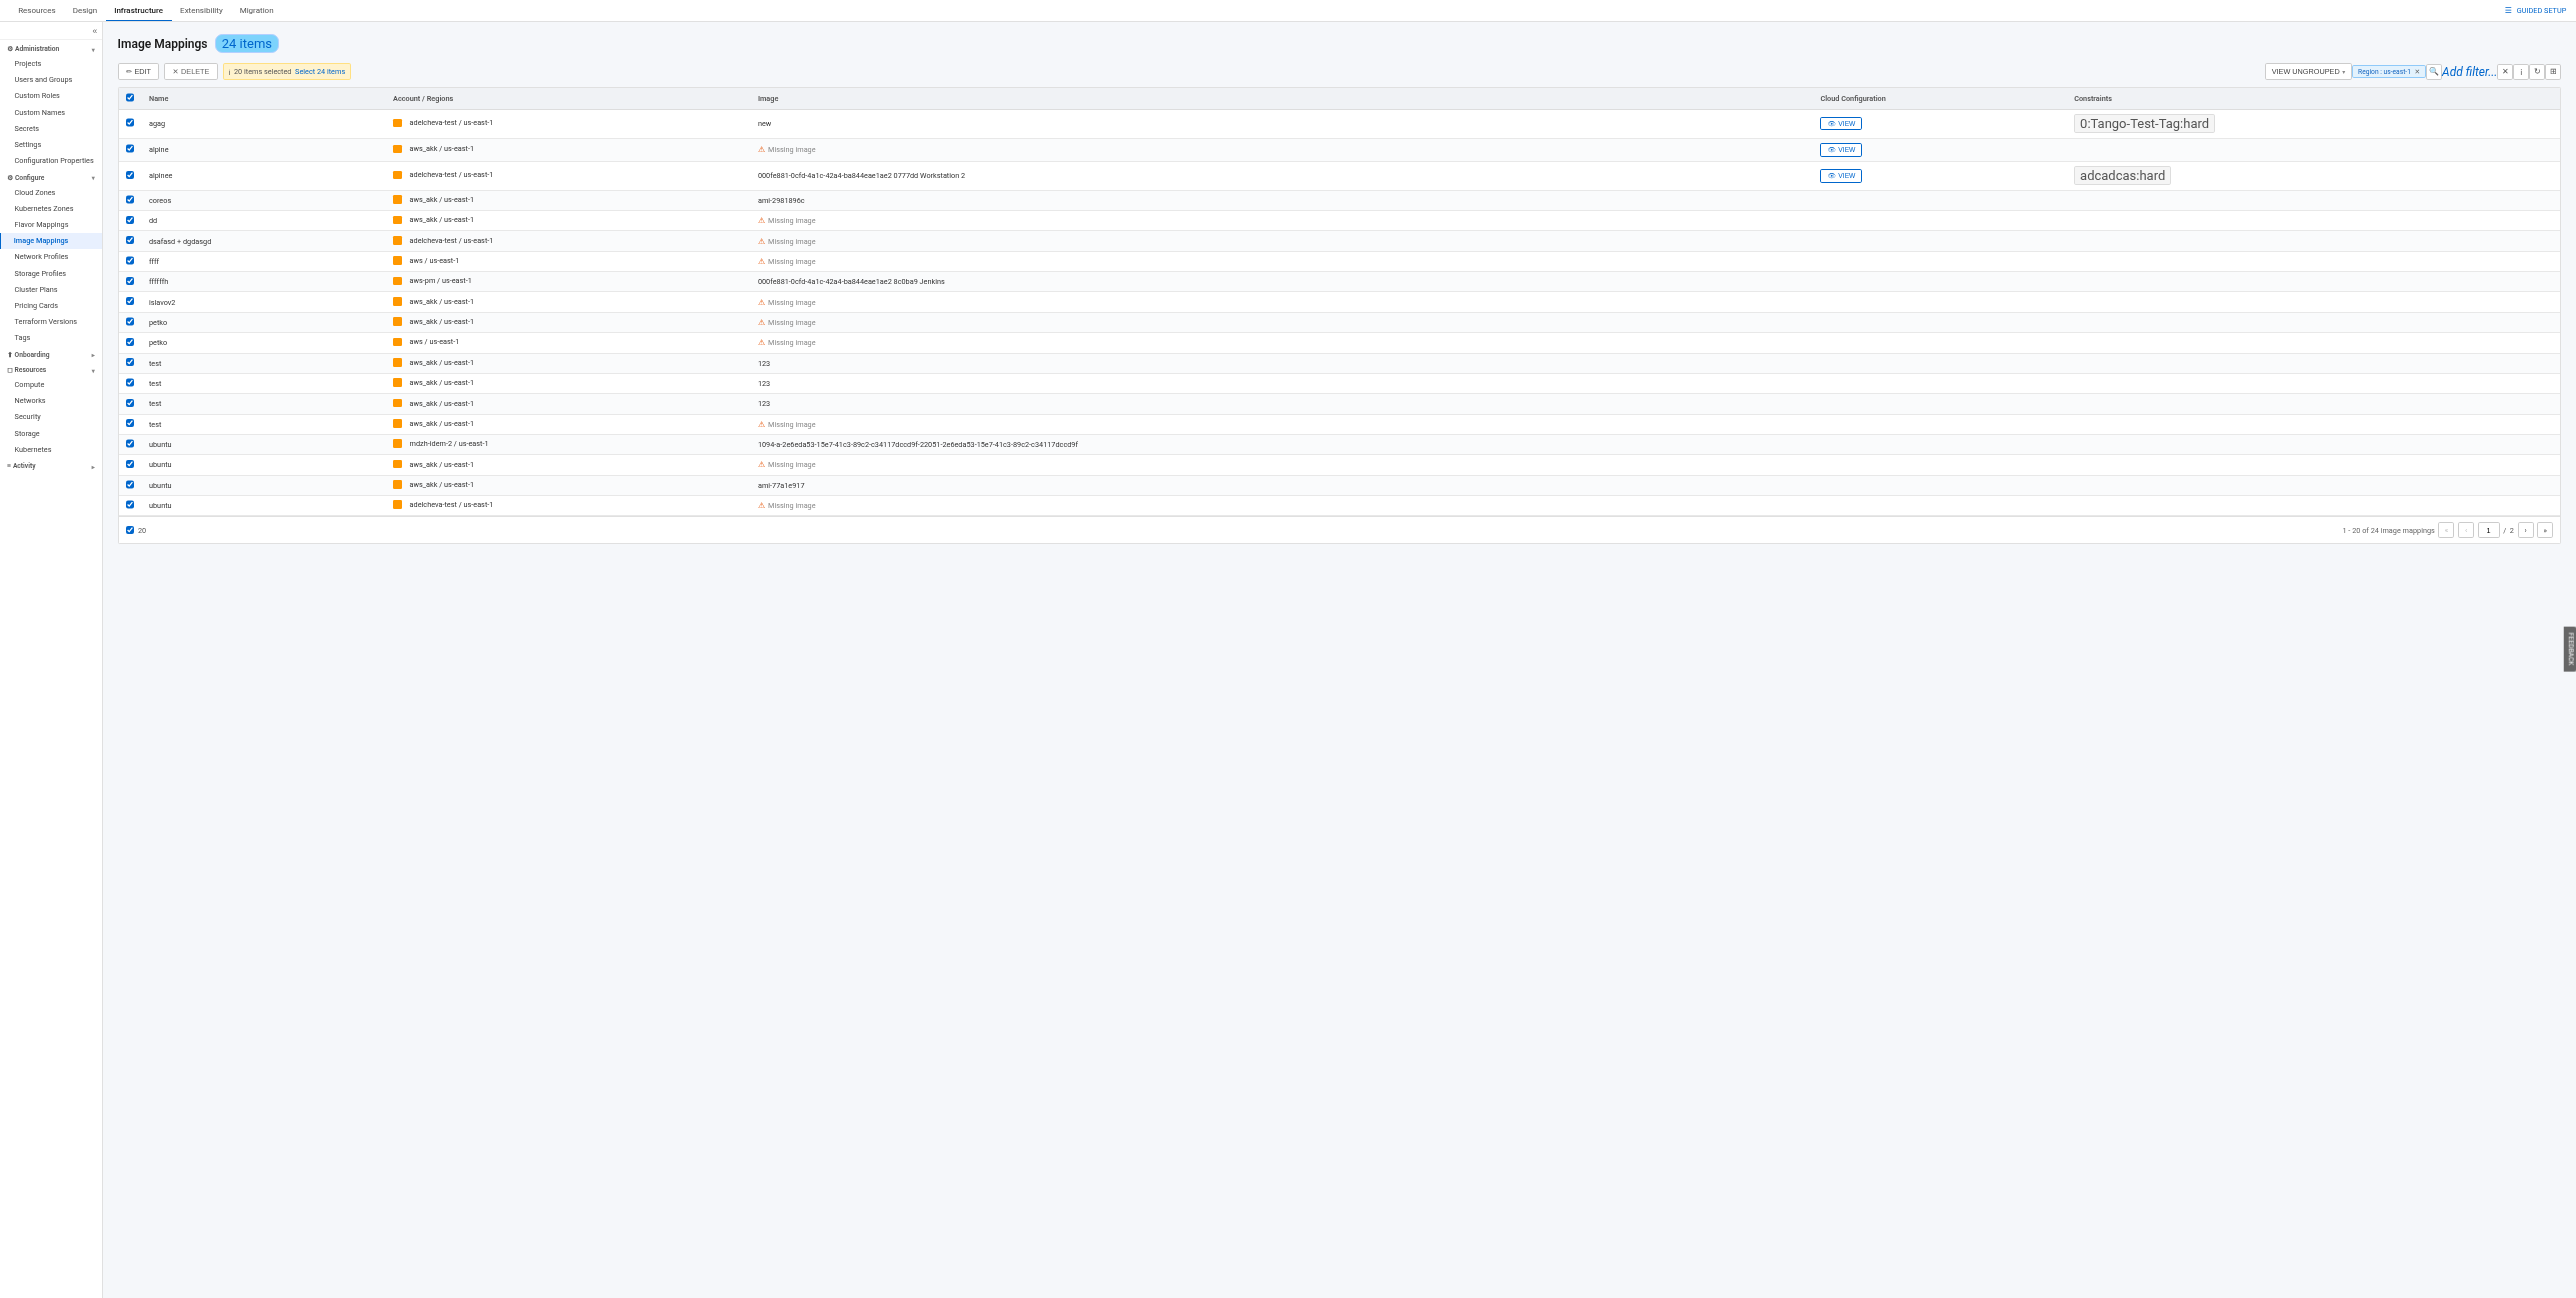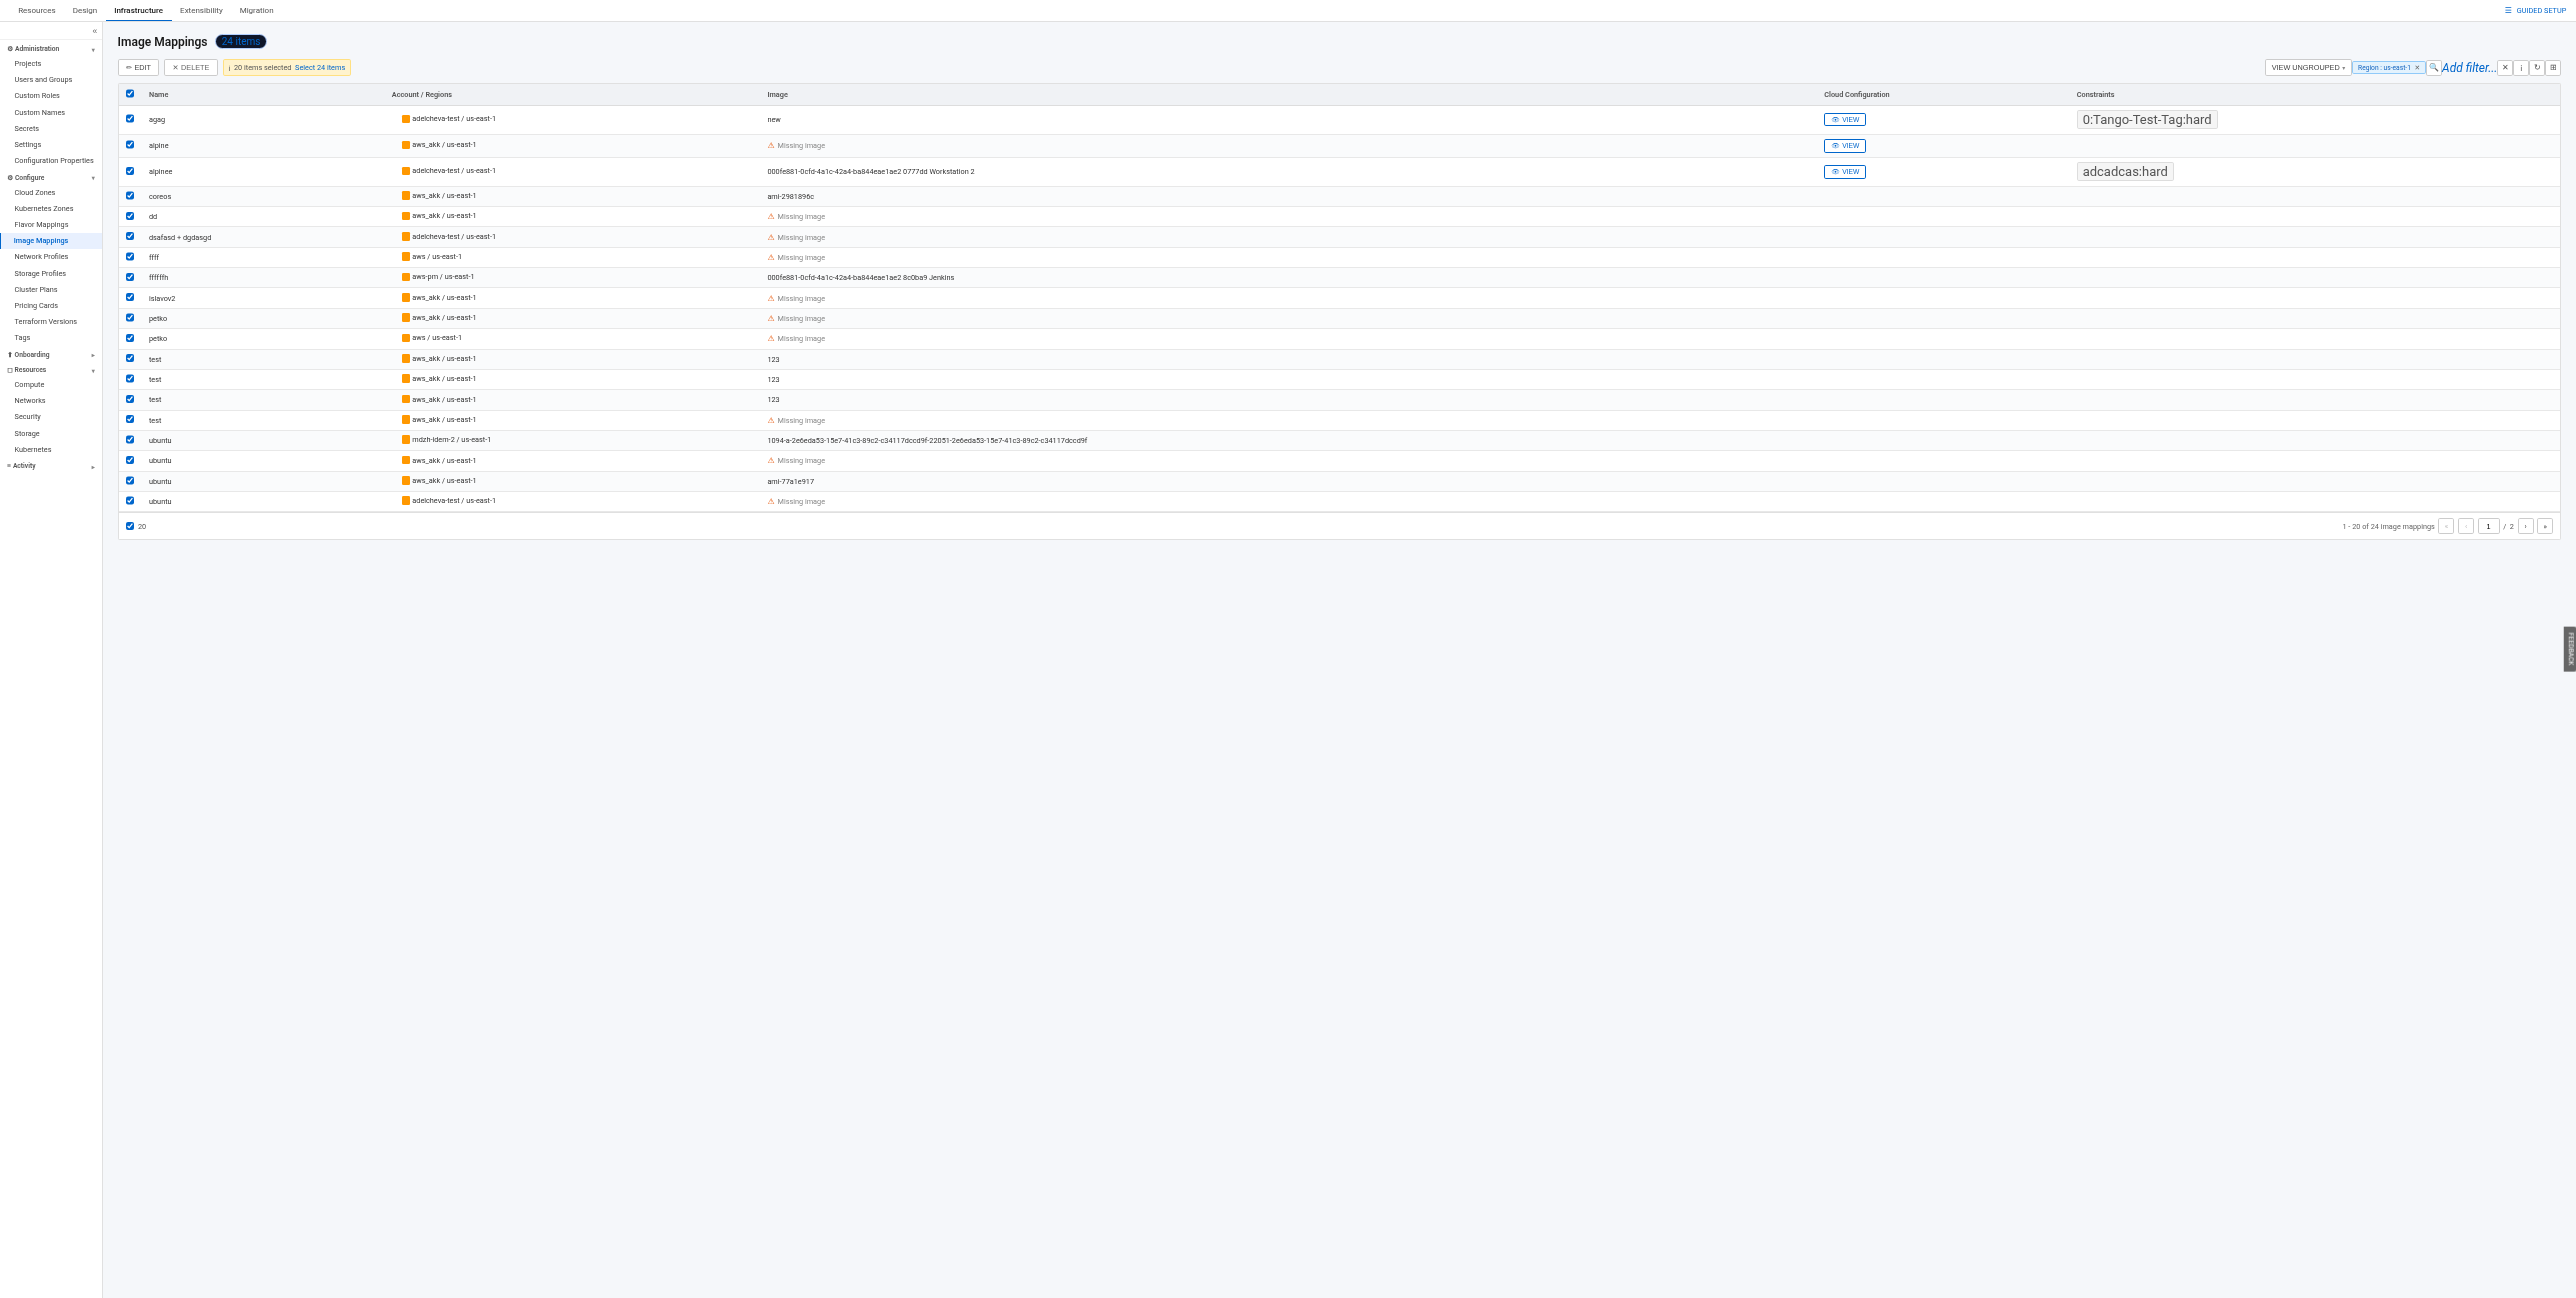--- a/index.html
+++ b/index.html
@@ -23,21 +23,21 @@
     .sidebar-section-header { display: flex; align-items: center; justify-content: space-between; padding: 4.9px 7.3px 2.4px; font-size: 6.7px; font-weight: 600; color: #555; cursor: pointer; }
     .sidebar-item { padding: 3.6px 7.3px 3.6px 14.6px; font-size: 7.3px; color: #444; cursor: pointer; white-space: nowrap; }
     .sidebar-item.active { background: #e8f0fe; color: #0066cc; font-weight: 500; border-left: 1.8px solid #0066cc; padding-left: 12.8px; }
 
     
     .main-content { flex: 1; overflow-y: auto; padding: 12px 14.6px; background: #f5f7fa; }
 
     
     .page-header { display: flex; align-items: center; gap: 7.3px; margin-bottom: 9.7px; }
     .page-title { font-size: 12px; font-weight: 600; color: #1a1a1a; }
-    .badge { background: #0f172a; color: #0066cc; border: 0.6px solid #b3d0ff; border-radius: 7.3px; padding: 1.2px 6px; font-size: 10px; }
+    .badge { background: #7dd3fc; color: #0066cc; border: 0.6px solid #b3d0ff; border-radius: 7.3px; padding: 1.2px 6px; font-size: 13px; }
 
     
     .toolbar { display: flex; align-items: center; gap: 4.9px; margin-bottom: 7.3px; }
     .toolbar-btn { display: flex; align-items: center; gap: 2.4px; padding: 3px 7.3px; border: 0.6px solid #ccc; border-radius: 1.8px; background: #fff; font-size: 7.3px; color: #444; cursor: pointer; }
     .toolbar-btn.delete { color: #666; }
     .selection-info { display: flex; align-items: center; gap: 3.6px; font-size: 7.3px; color: #555; padding: 2.4px 4.9px; background: #fff3cd; border: 0.6px solid #ffe082; border-radius: 1.8px; }
     .select-all-link { color: #0066cc; cursor: pointer; text-decoration: none; }
     .toolbar-right { margin-left: auto; display: flex; align-items: center; gap: 0; }
     .view-ungrouped-btn { display: flex; align-items: center; gap: 2.4px; padding: 3px 6px; border: 0.6px solid #ccc; border-radius: 1.8px; background: #fff; font-size: 7.3px; color: #444; cursor: pointer; }
     .filter-tag { display: flex; align-items: center; gap: 2.4px; padding: 1.8px 4.9px; background: #e3f2fd; border: 0.6px solid #90caf9; border-radius: 1.8px; font-size: 6.7px; color: #1565c0; }
@@ -50,21 +50,21 @@
     thead tr { background: #f0f2f5; border-bottom: 0.6px solid #ddd; }
     thead th { padding: 4.9px 7.3px; text-align: left; font-weight: 600; color: #555; font-size: 7.3px; white-space: nowrap; margin-top: 12px; }
     tbody tr { border-bottom: 0.6px solid #e8e8e8; }
     tbody tr:nth-child(even) { background: #fafbfc; }
     tbody tr:nth-child(odd) { background: #fff; }
     tbody td { padding: 4.3px 7.3px; font-size: 7.3px; color: #333; vertical-align: middle; }
     .checkbox-cell { width: 22px; text-align: center; }
     input[type="checkbox"] { cursor: pointer; accent-color: #0066cc; width: 8.5px; height: 8.5px; }
 
     
-    .account-badge { display: inline-flex; align-items: center; gap: 2px; margin-left: 10px; }
+    .account-badge { display: inline-flex; align-items: center; gap: 8px; }
     .aws-icon { width: 8.5px; height: 8.5px; background: #ff9800; border-radius: 1.2px; display: inline-block; flex-shrink: 0; }
 
     
     .missing-img { display: flex; align-items: center; gap: 3px; color: #888; }
     .warn-icon { color: #e65100; font-size: 8px; }
 
     
     .view-btn { display: inline-flex; align-items: center; gap: 2.4px; padding: 1.8px 6px; border: 0.6px solid #0066cc; border-radius: 1.8px; color: #0066cc; background: #fff; font-size: 6.7px; cursor: pointer; white-space: nowrap; }
 
     

